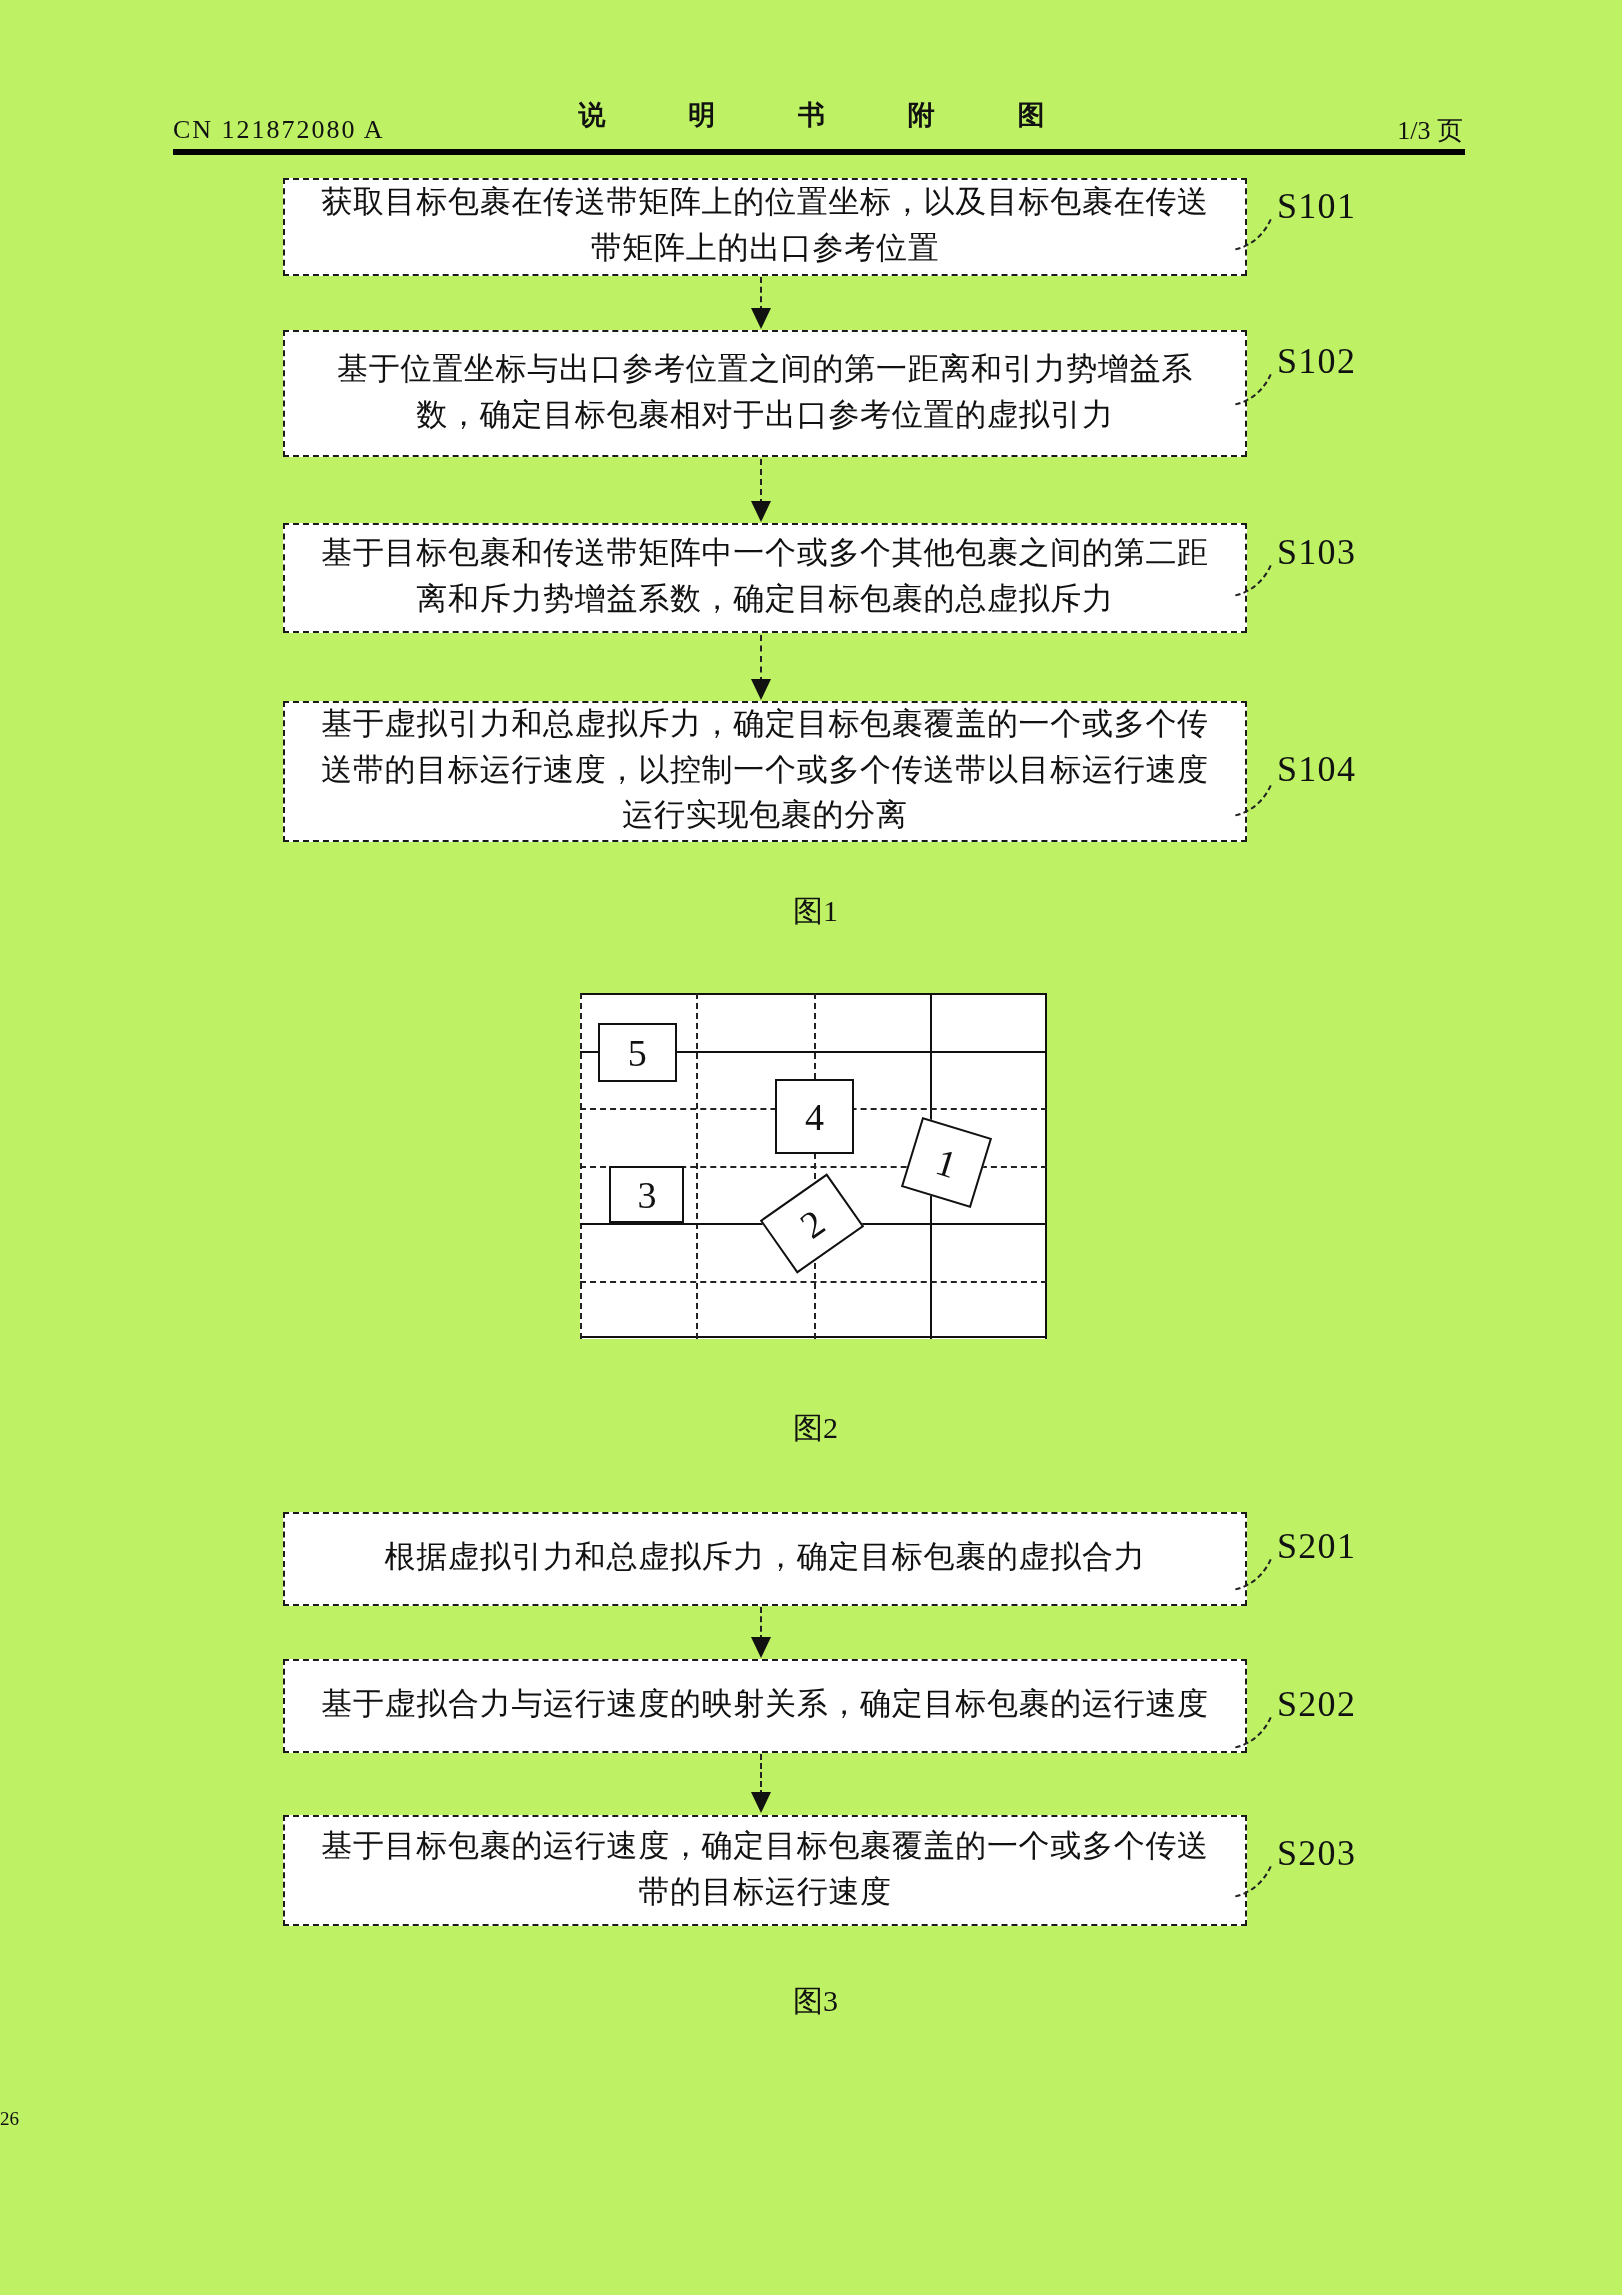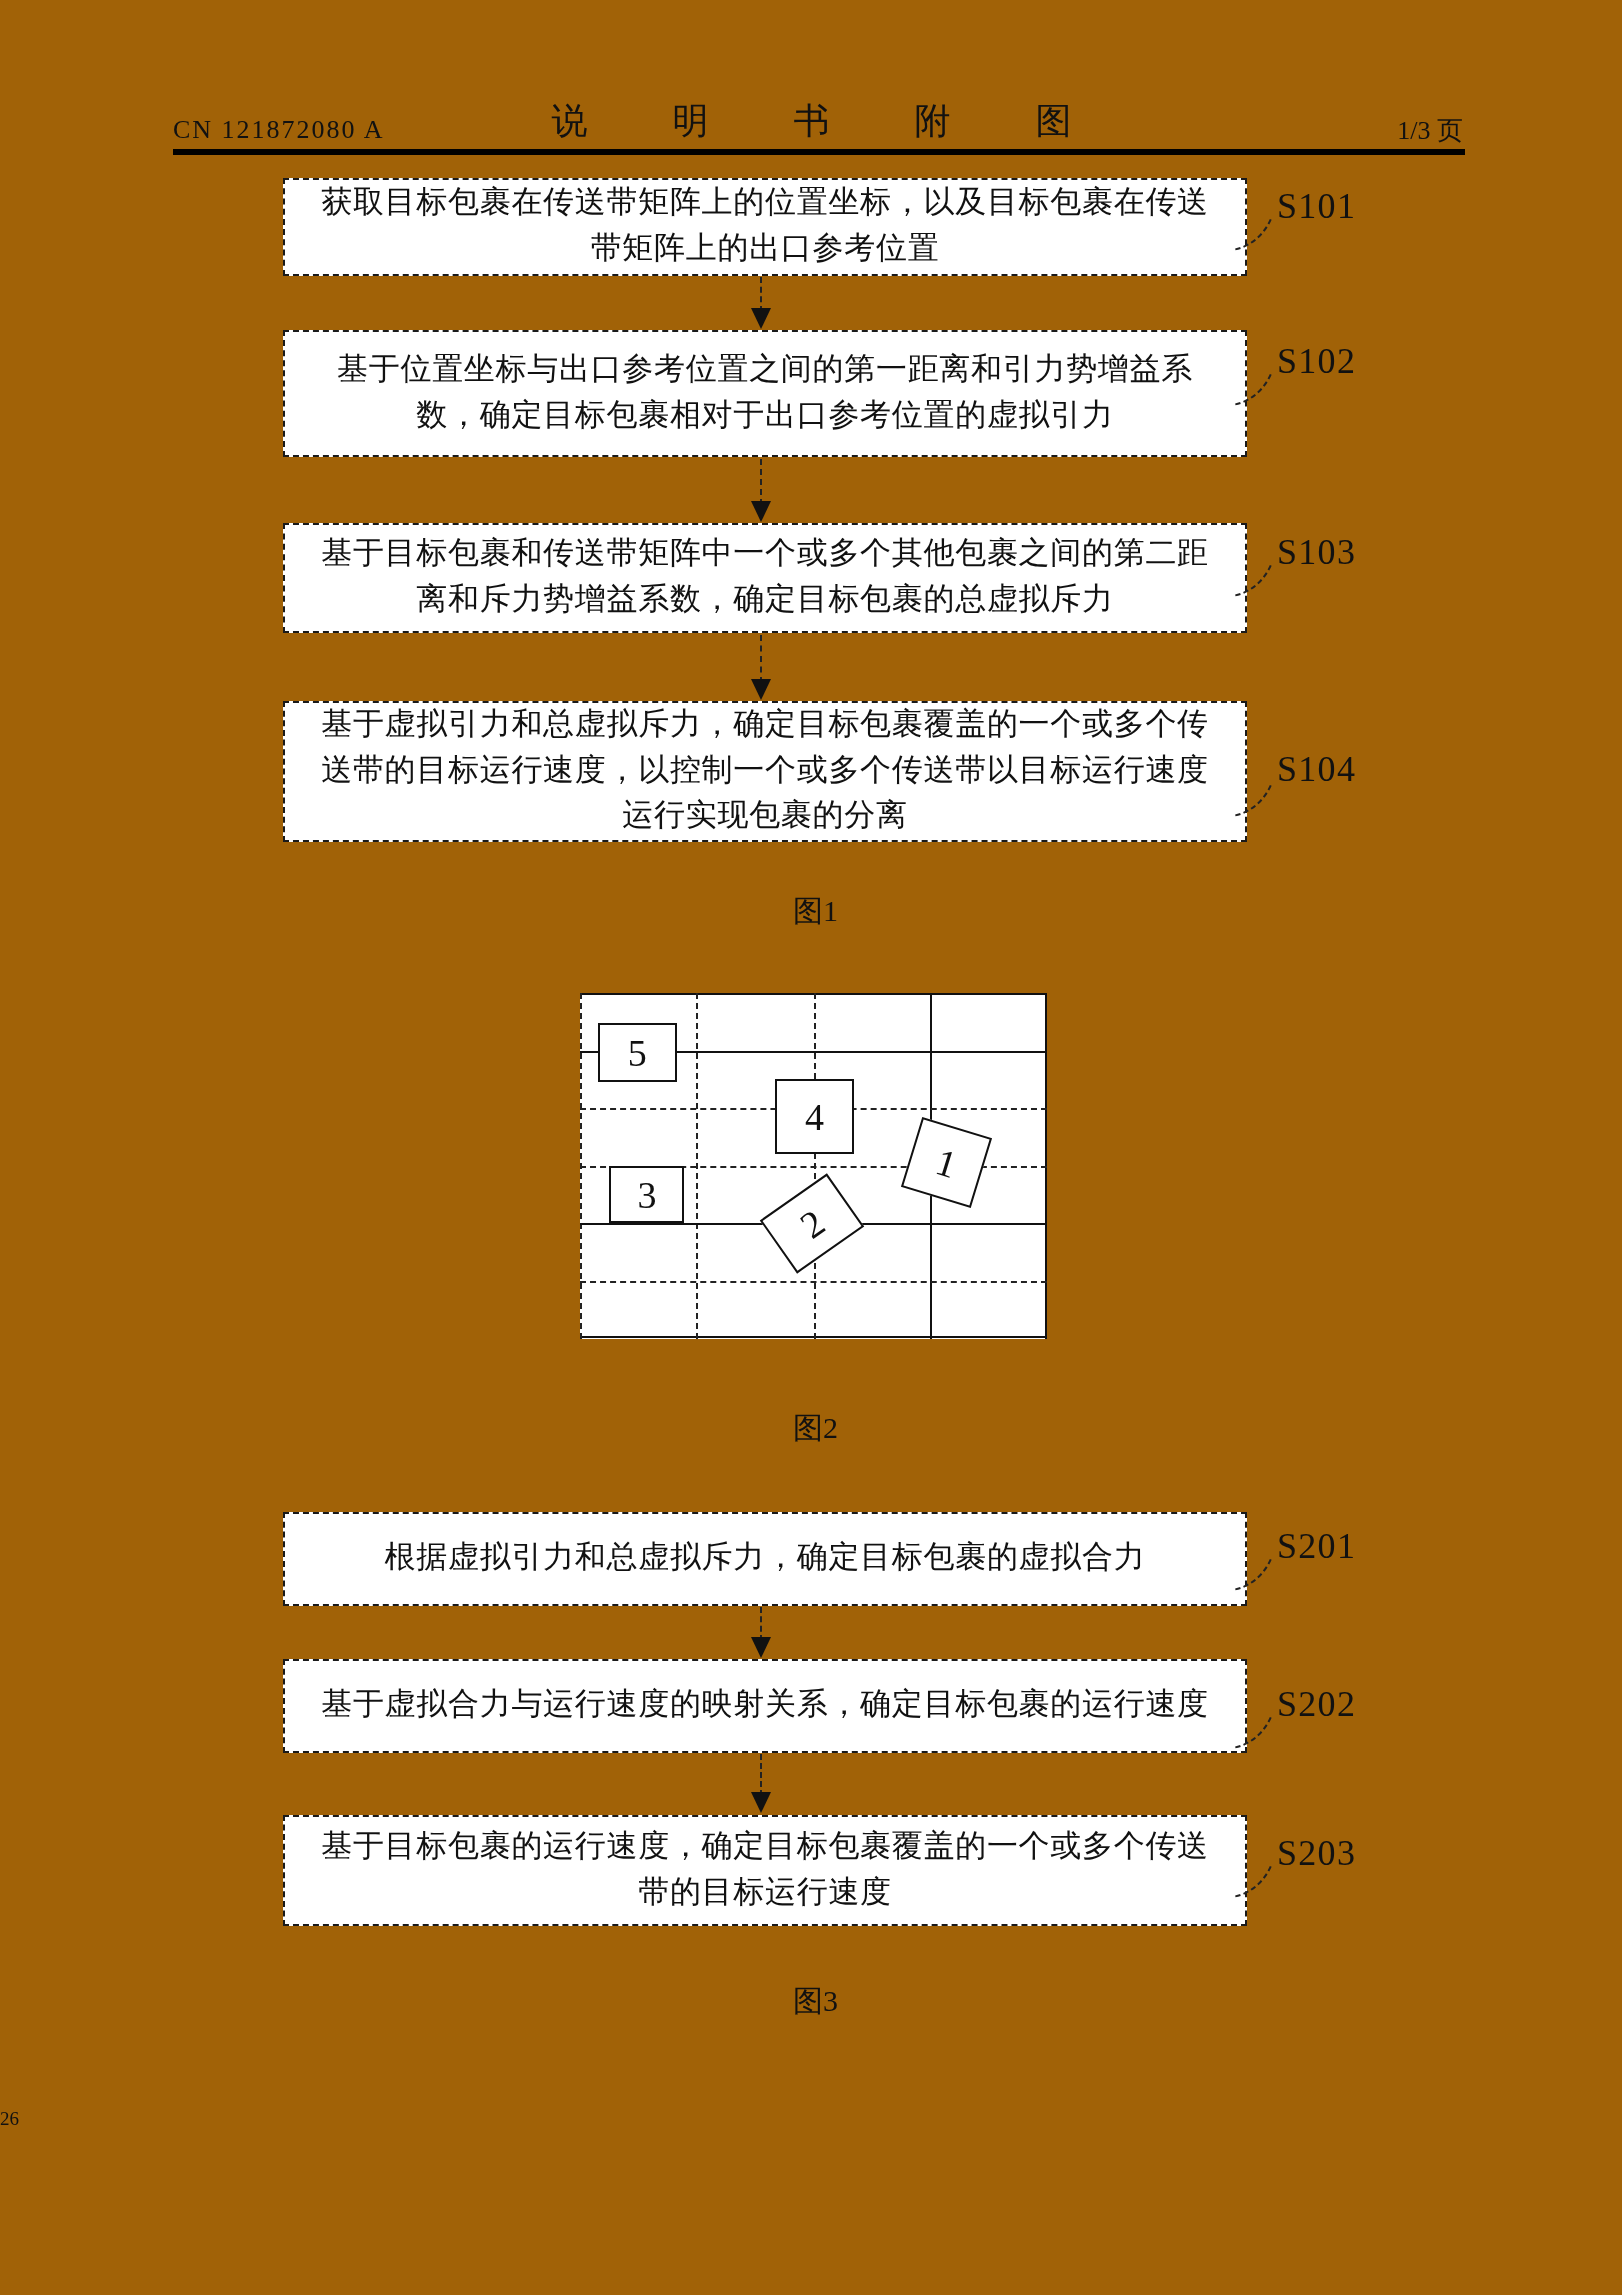--- a/index.html
+++ b/index.html
@@ -1,26 +1,26 @@
 <!DOCTYPE html>
 <html style="font-size:10.5px"><head>
 <meta charset="utf-8">
 <style>
   html,body{margin:0;padding:0;background:#e8e8e8;}
   .page{
     position:relative;
     width:1623px;height:2295px;
-    background:#a16207;
+    background:#bef264;
     font-family:"Liberation Serif","DejaVu Serif",serif;
     color:#111;
     overflow:hidden;
   }
   
   .doc-number{position:absolute;left:173px;top:115px;font-size:26px;letter-spacing:2px;}
-  .doc-title{position:absolute;left:0;right:0;top:97px;text-align:center;font-size:36px;font-weight:normal;letter-spacing:38px;text-indent:38px;}
+  .doc-title{position:absolute;left:0;right:0;top:97px;text-align:center;font-size:27px;font-weight:bold;letter-spacing:38px;text-indent:38px;}
   .page-indicator{position:absolute;right:160px;top:113px;font-size:26px;}
   .header-rule{position:absolute;left:173px;top:149px;width:1292px;height:5.9px;background:#000;}
   
   .flow-box{
     position:absolute;left:283px;width:964px;
     border:2px dashed #1a1a1a;background:#fff;
     display:flex;align-items:center;justify-content:center;
     box-sizing:border-box;
   }
   .flow-box .bt{

